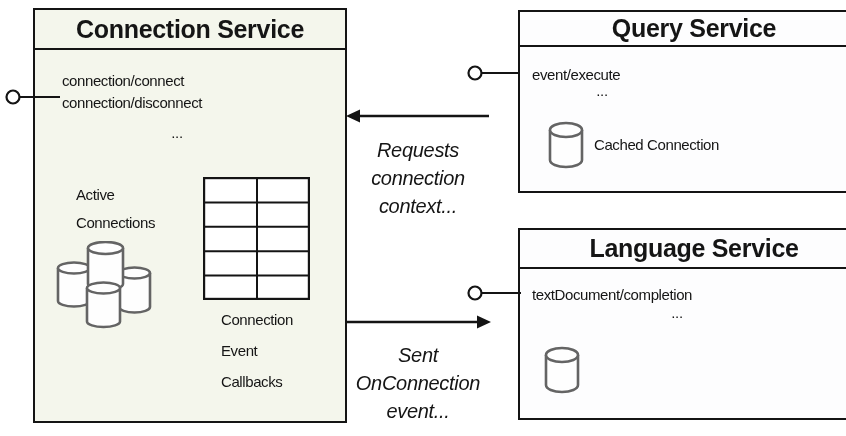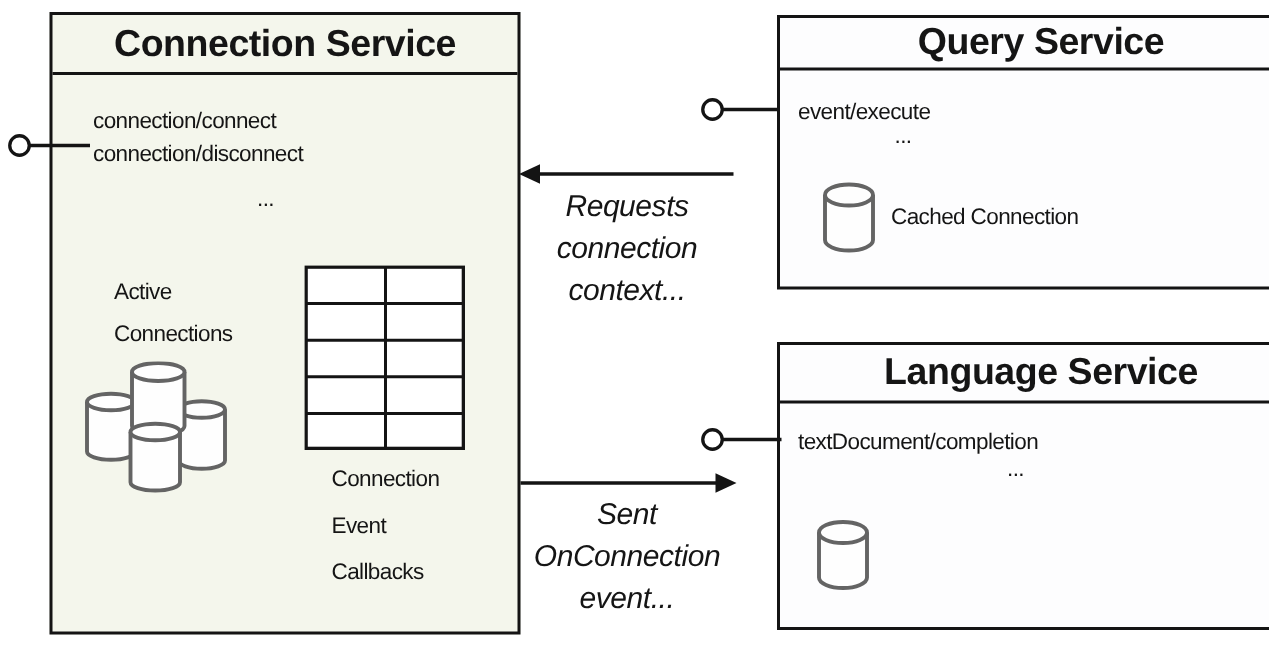--- a/index.html
+++ b/index.html
@@ -17,21 +17,21 @@
     box-sizing:border-box; width:100%;
     border-bottom:2.5px solid #141414;
     display:flex; align-items:center; justify-content:center;
     font-weight:bold; font-size:25px; letter-spacing:-0.3px;
   }
   .txt { position:absolute; font-size:15px; letter-spacing:-0.4px; line-height:33px; white-space:nowrap; }
   .txt.center { text-align:center; }
   .multiline { white-space:pre-line; text-align:left;padding-left:41px; }
   .edge-label {
     position:absolute; font-style:italic; font-size:20px; line-height:28px;
-    text-align:center; white-space:pre-line; letter-spacing:-0.3px;
+    text-align:center; white-space:pre-line; letter-spacing:-0.3px;margin-top:12px;
   }
   .icon-wrap { position:absolute; }
   svg { display:block; }
   #connector-layer { position:absolute; left:0; top:0; pointer-events:none; }
 </style>
 </head>
 <body>
 
 <div id="stage">
 

